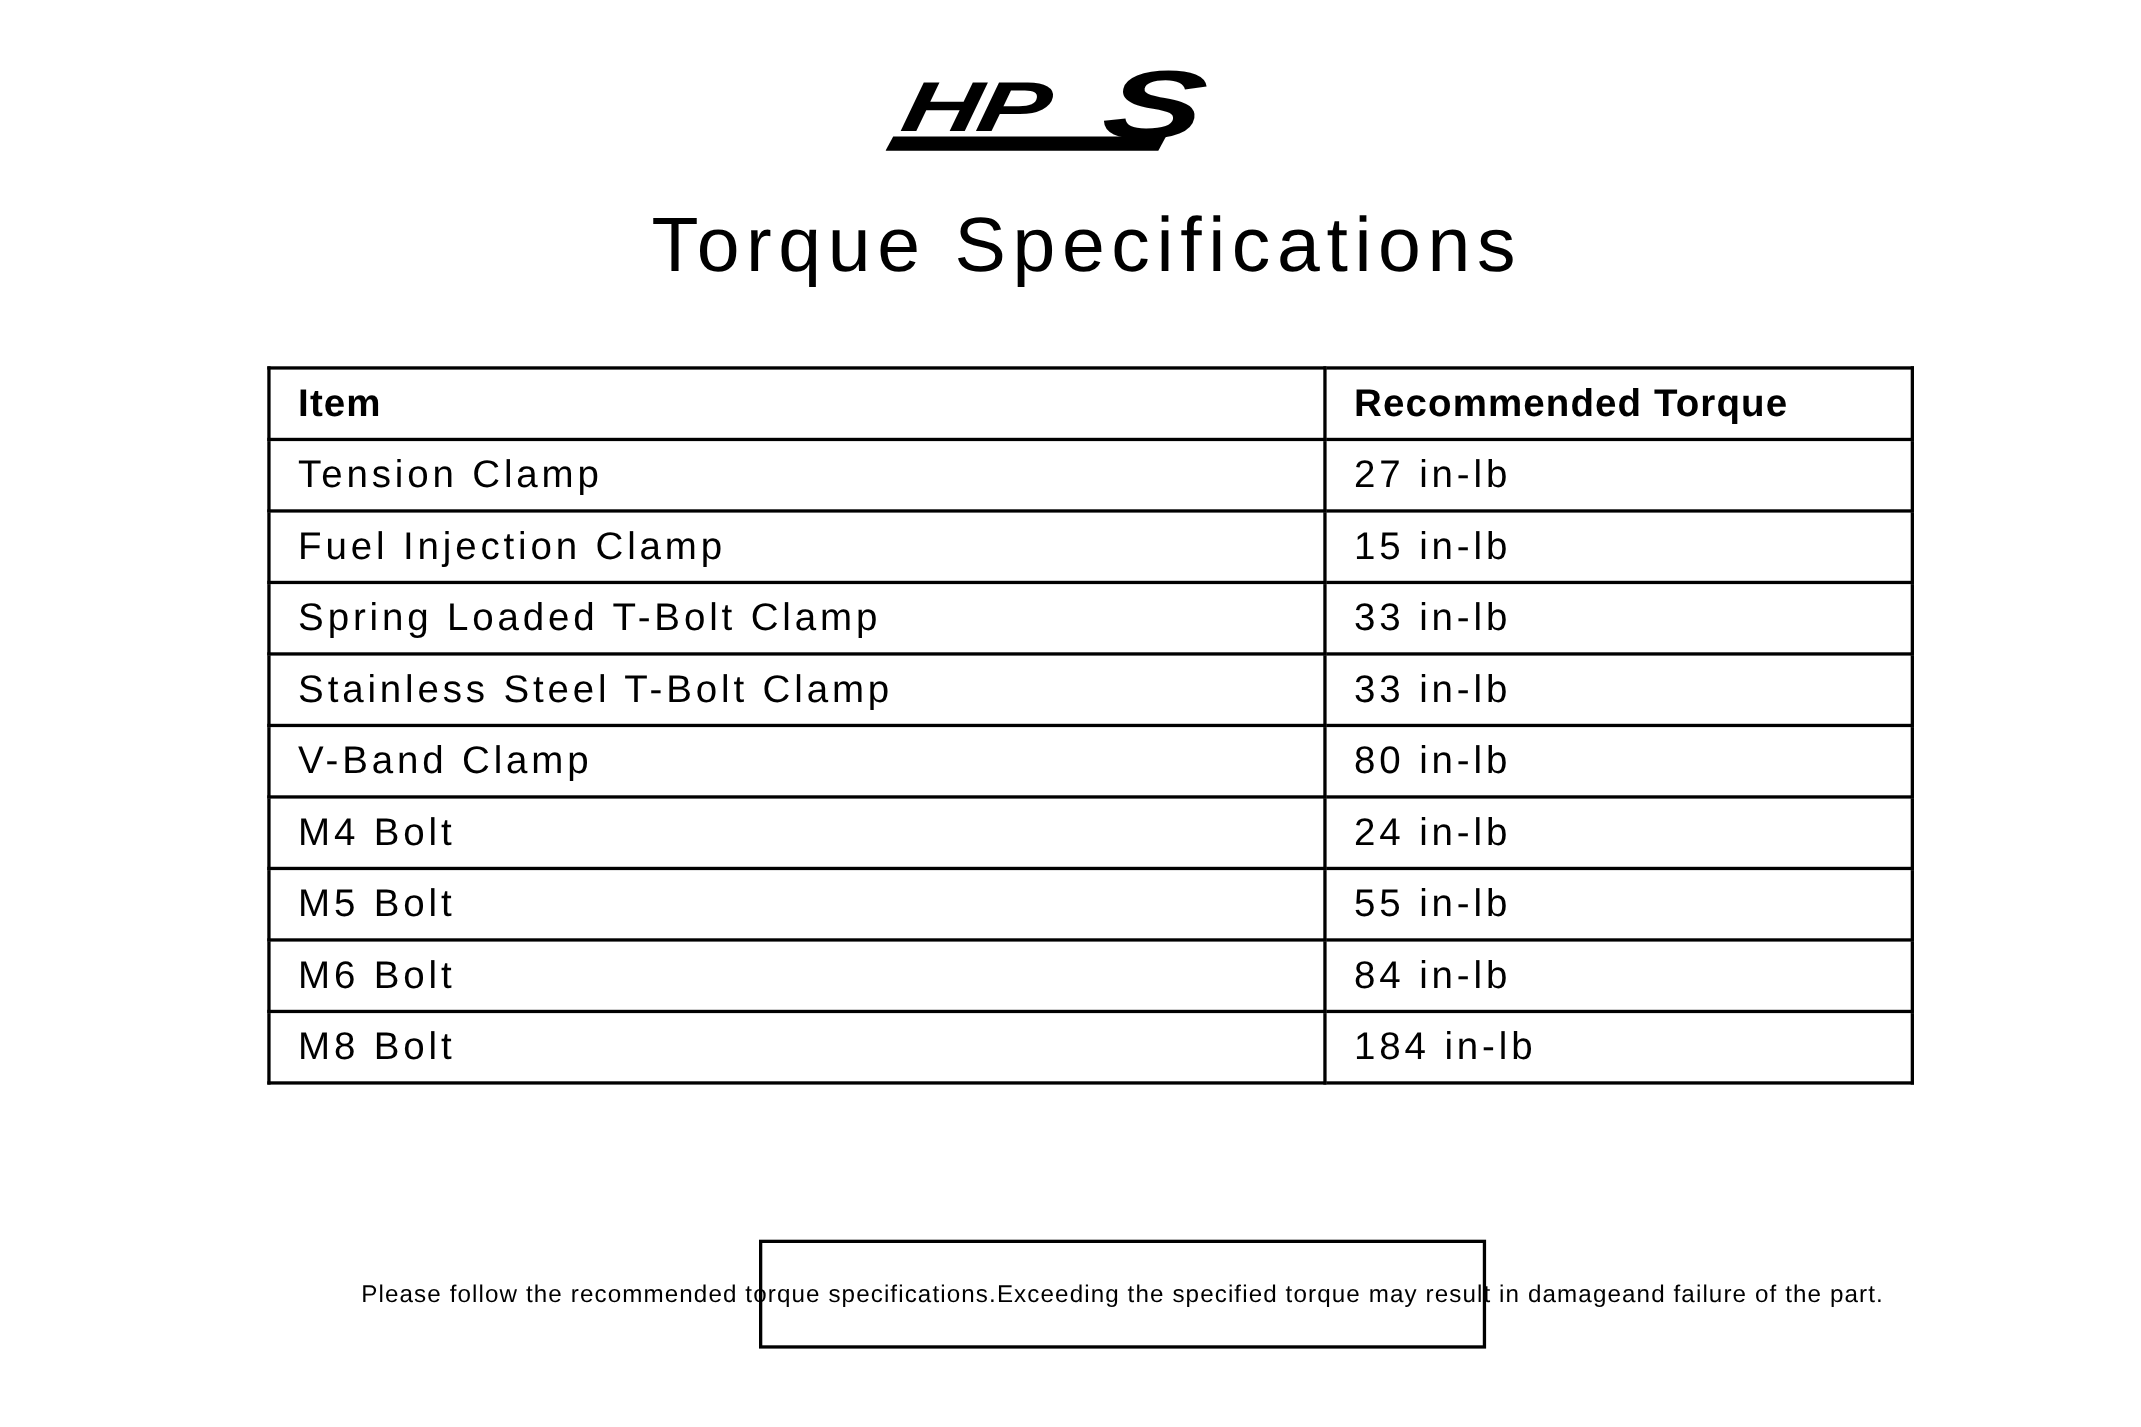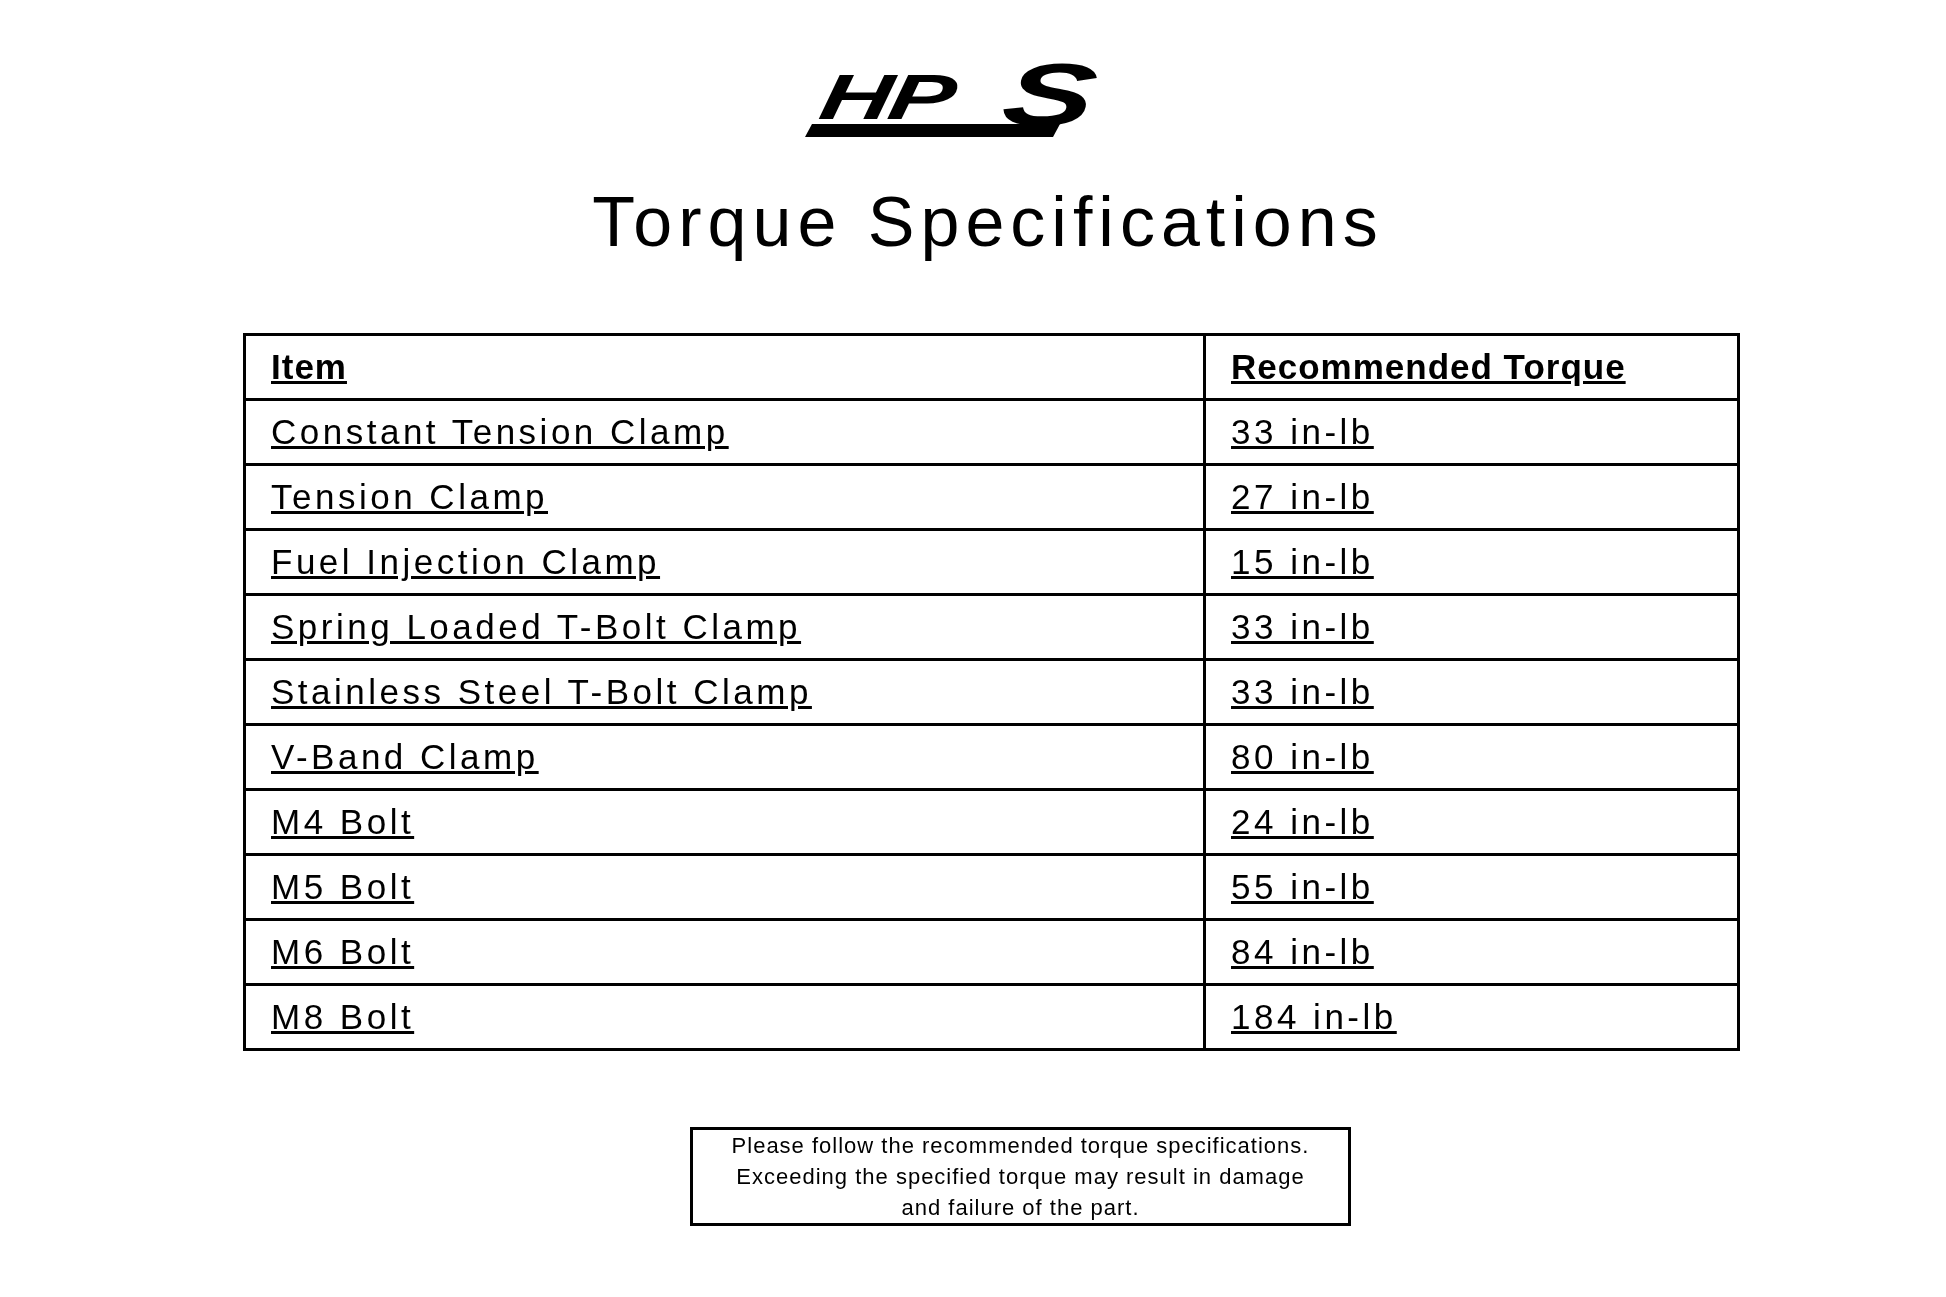--- a/index.html
+++ b/index.html
@@ -56,42 +56,41 @@
   }
   .spec-table tr { height: 65px; }
   .spec-table th, .spec-table td {
     border: 3px solid #000000;
     vertical-align: middle;
     text-align: left;
     padding: 0 6px 0 25px;
     font-size: 35px;
     overflow: hidden;
     white-space: nowrap;
-    text-decoration: underline;
   }
   .spec-table th {
     font-weight: bold;
     letter-spacing: 1px;
   }
   .spec-table td {
     font-weight: 400;
     letter-spacing: 3.5px;
   }
 
   
   .note-box {
     position: absolute;
     left: 690px;
     top: 1127px;
     width: 661px;
     height: 99px;
     box-sizing: border-box;
     border: 3px solid #000000;
     display: flex;
-    flex-direction: column;
+    flex-direction: row;
     justify-content: center;
     align-items: center;
     text-align: center;
     font-size: 22px;
     letter-spacing: 1px;
     line-height: 31px;
   }
   .note-box div { white-space: nowrap; }
 </style>
 </head>
@@ -114,24 +113,20 @@
       <col style="width:960px">
       <col style="width:534px">
     </colgroup>
     <thead>
       <tr>
         <th>Item</th>
         <th>Recommended Torque</th>
       </tr>
     </thead>
     <tbody>
-      <tr>
-        <td>Constant Tension Clamp</td>
-        <td>33 in-lb</td>
-      </tr>
       <tr>
         <td>Tension Clamp</td>
         <td>27 in-lb</td>
       </tr>
       <tr>
         <td>Fuel Injection Clamp</td>
         <td>15 in-lb</td>
       </tr>
       <tr>
         <td>Spring Loaded T-Bolt Clamp</td>

